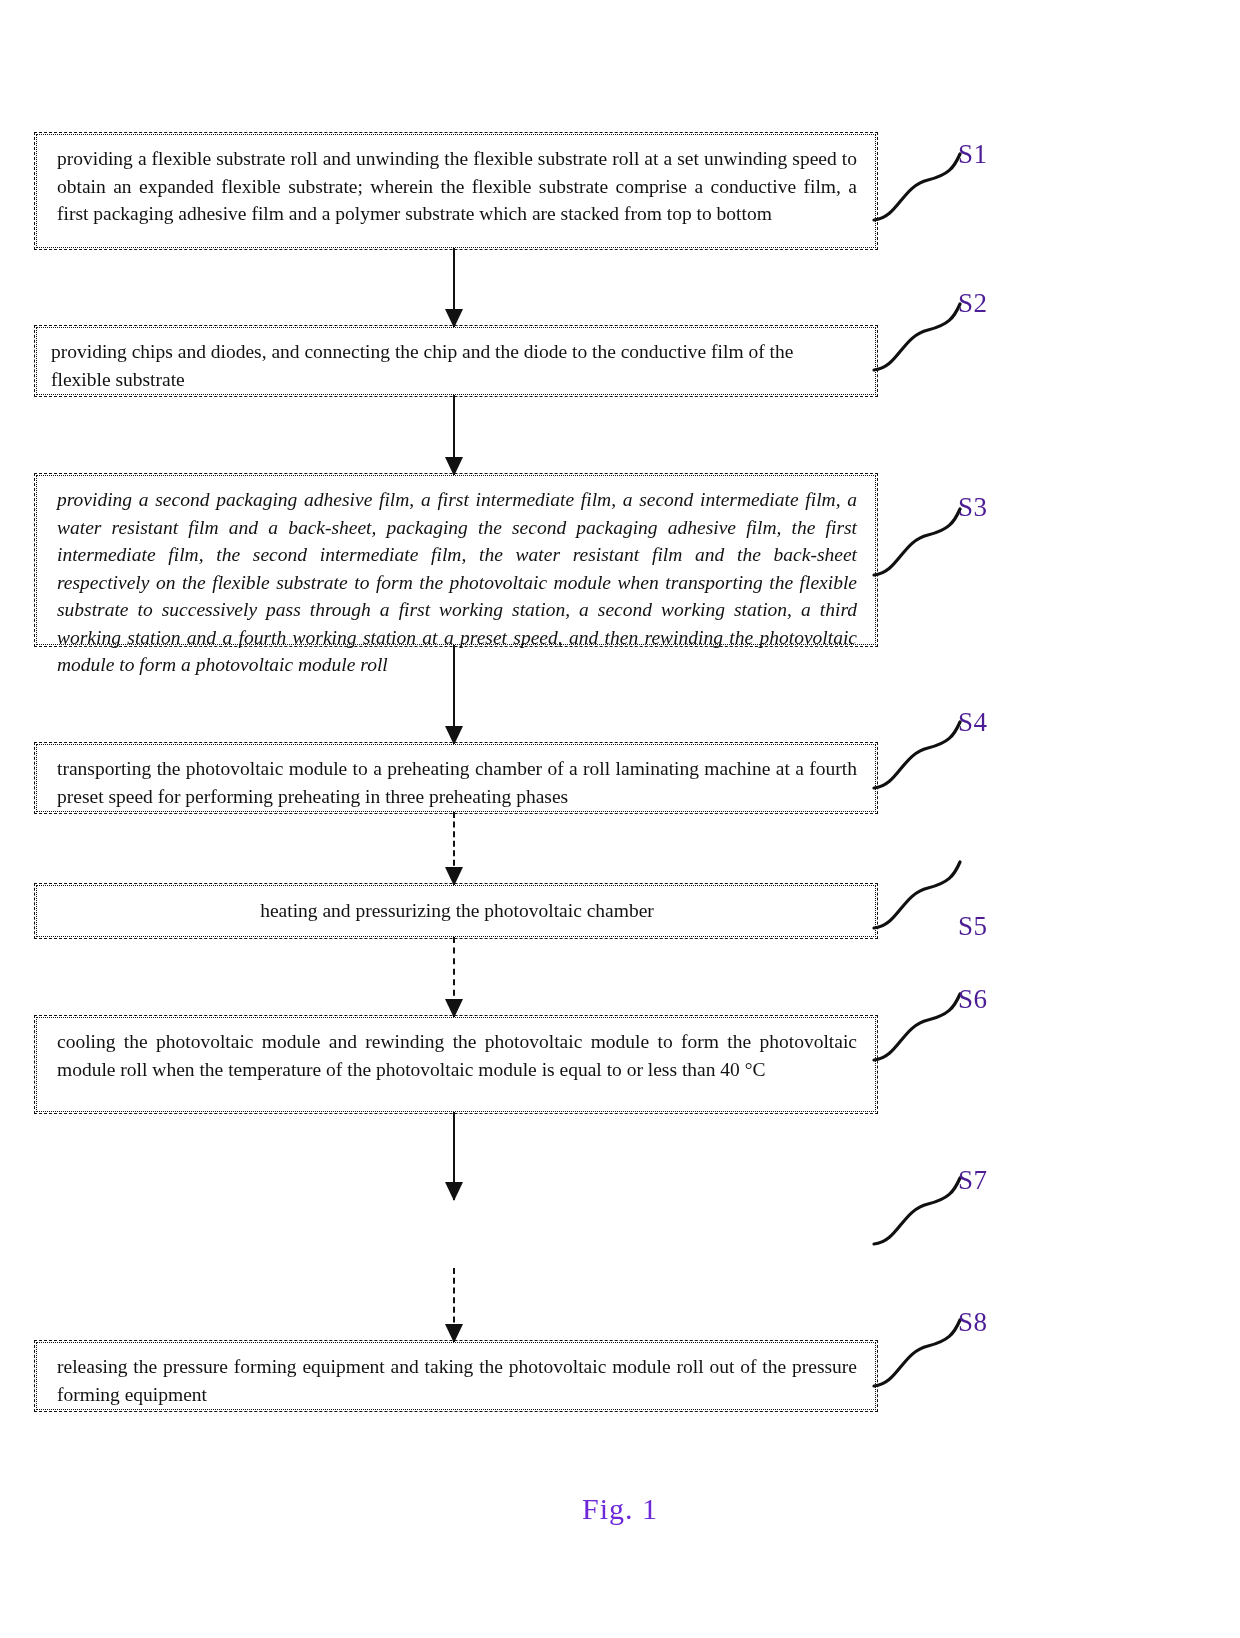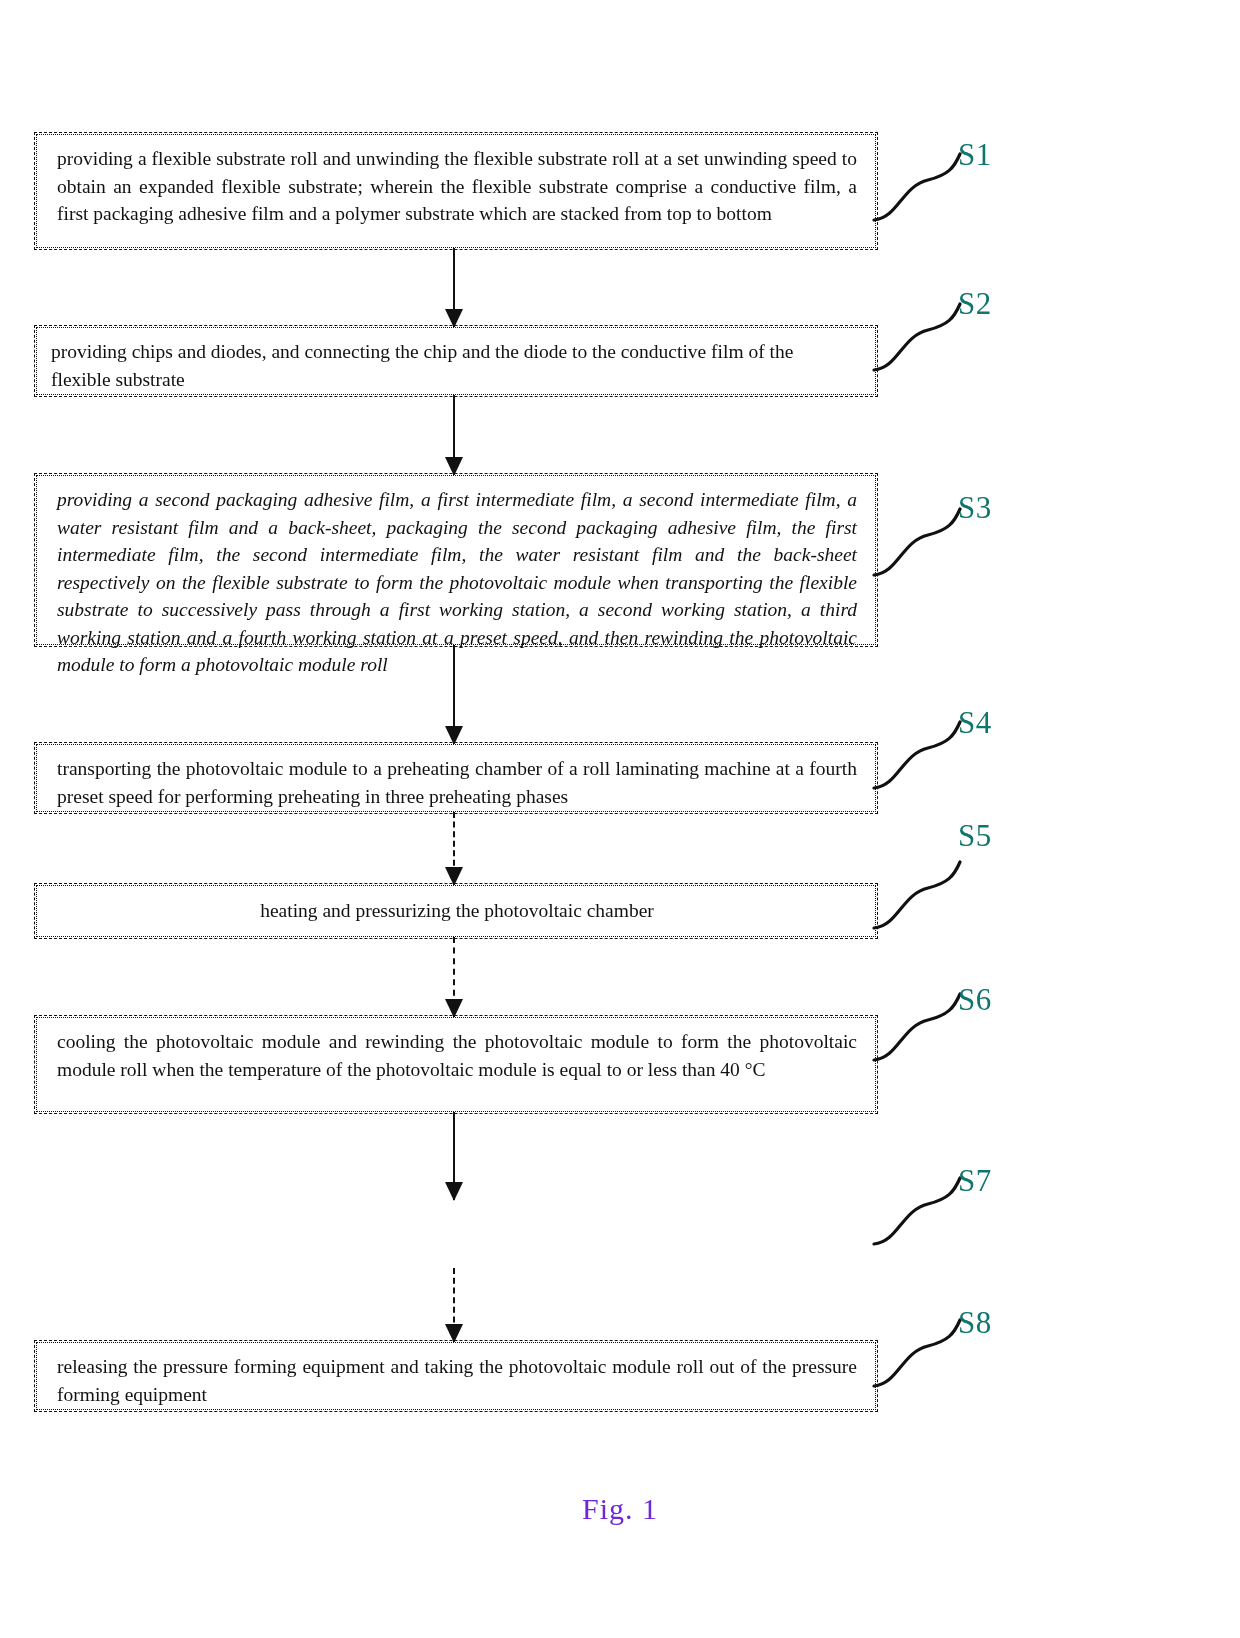--- a/index.html
+++ b/index.html
@@ -73,23 +73,23 @@
     width: 0;
     height: 0;
     border-left: 9px solid transparent;
     border-right: 9px solid transparent;
     border-top: 19px solid #111;
   }
 
   
   .step-label {
     position: absolute;
-    font-size: 31px;
+    font-size: 27px;
     line-height: 31px;
-    color: #0f766e;
+    color: #4c1d95;
     white-space: nowrap;
     letter-spacing: 0.5px;
   }
   .leader {
     position: absolute;
     pointer-events: none;
   }
   .leader svg {
     display: block;
     overflow: visible;
@@ -172,21 +172,21 @@
   </div>
 
   <div class="flow-box center" style="left:36px; top:885px; width:840px; height:52px; padding:11px 18px 10px 20px;">
     <span class="box-text">heating and pressurizing the photovoltaic chamber</span>
   </div>
   <div class="leader" style="left:872px; top:858px; width:110px; height:72px;">
     <svg width="110" height="72" viewBox="0 0 110 72">
       <path d="M2 70 C 26 68, 30 36, 56 30 C 76 25, 82 18, 88 4" fill="none" stroke="#111" stroke-width="3.2" stroke-linecap="round"></path>
     </svg>
   </div>
-  <div class="step-label" style="left:958px; top:820px;">S5</div>
+  <div class="step-label" style="left:958px; top:911px;">S5</div>
 
   <div class="conn dashed" style="left:453px; top:937px; height:80px;">
     <span class="stem"></span>
     <span class="head"></span>
   </div>
 
   <div class="flow-box" style="left:36px; top:1017px; width:840px; height:95px; padding:10px 18px 10px 20px;">
     <span class="box-text">cooling the photovoltaic module and rewinding the photovoltaic module to form the photovoltaic module roll when the temperature of the photovoltaic module is equal to or less than 40 °C</span>
   </div>
   <div class="leader" style="left:872px; top:990px; width:110px; height:72px;">

